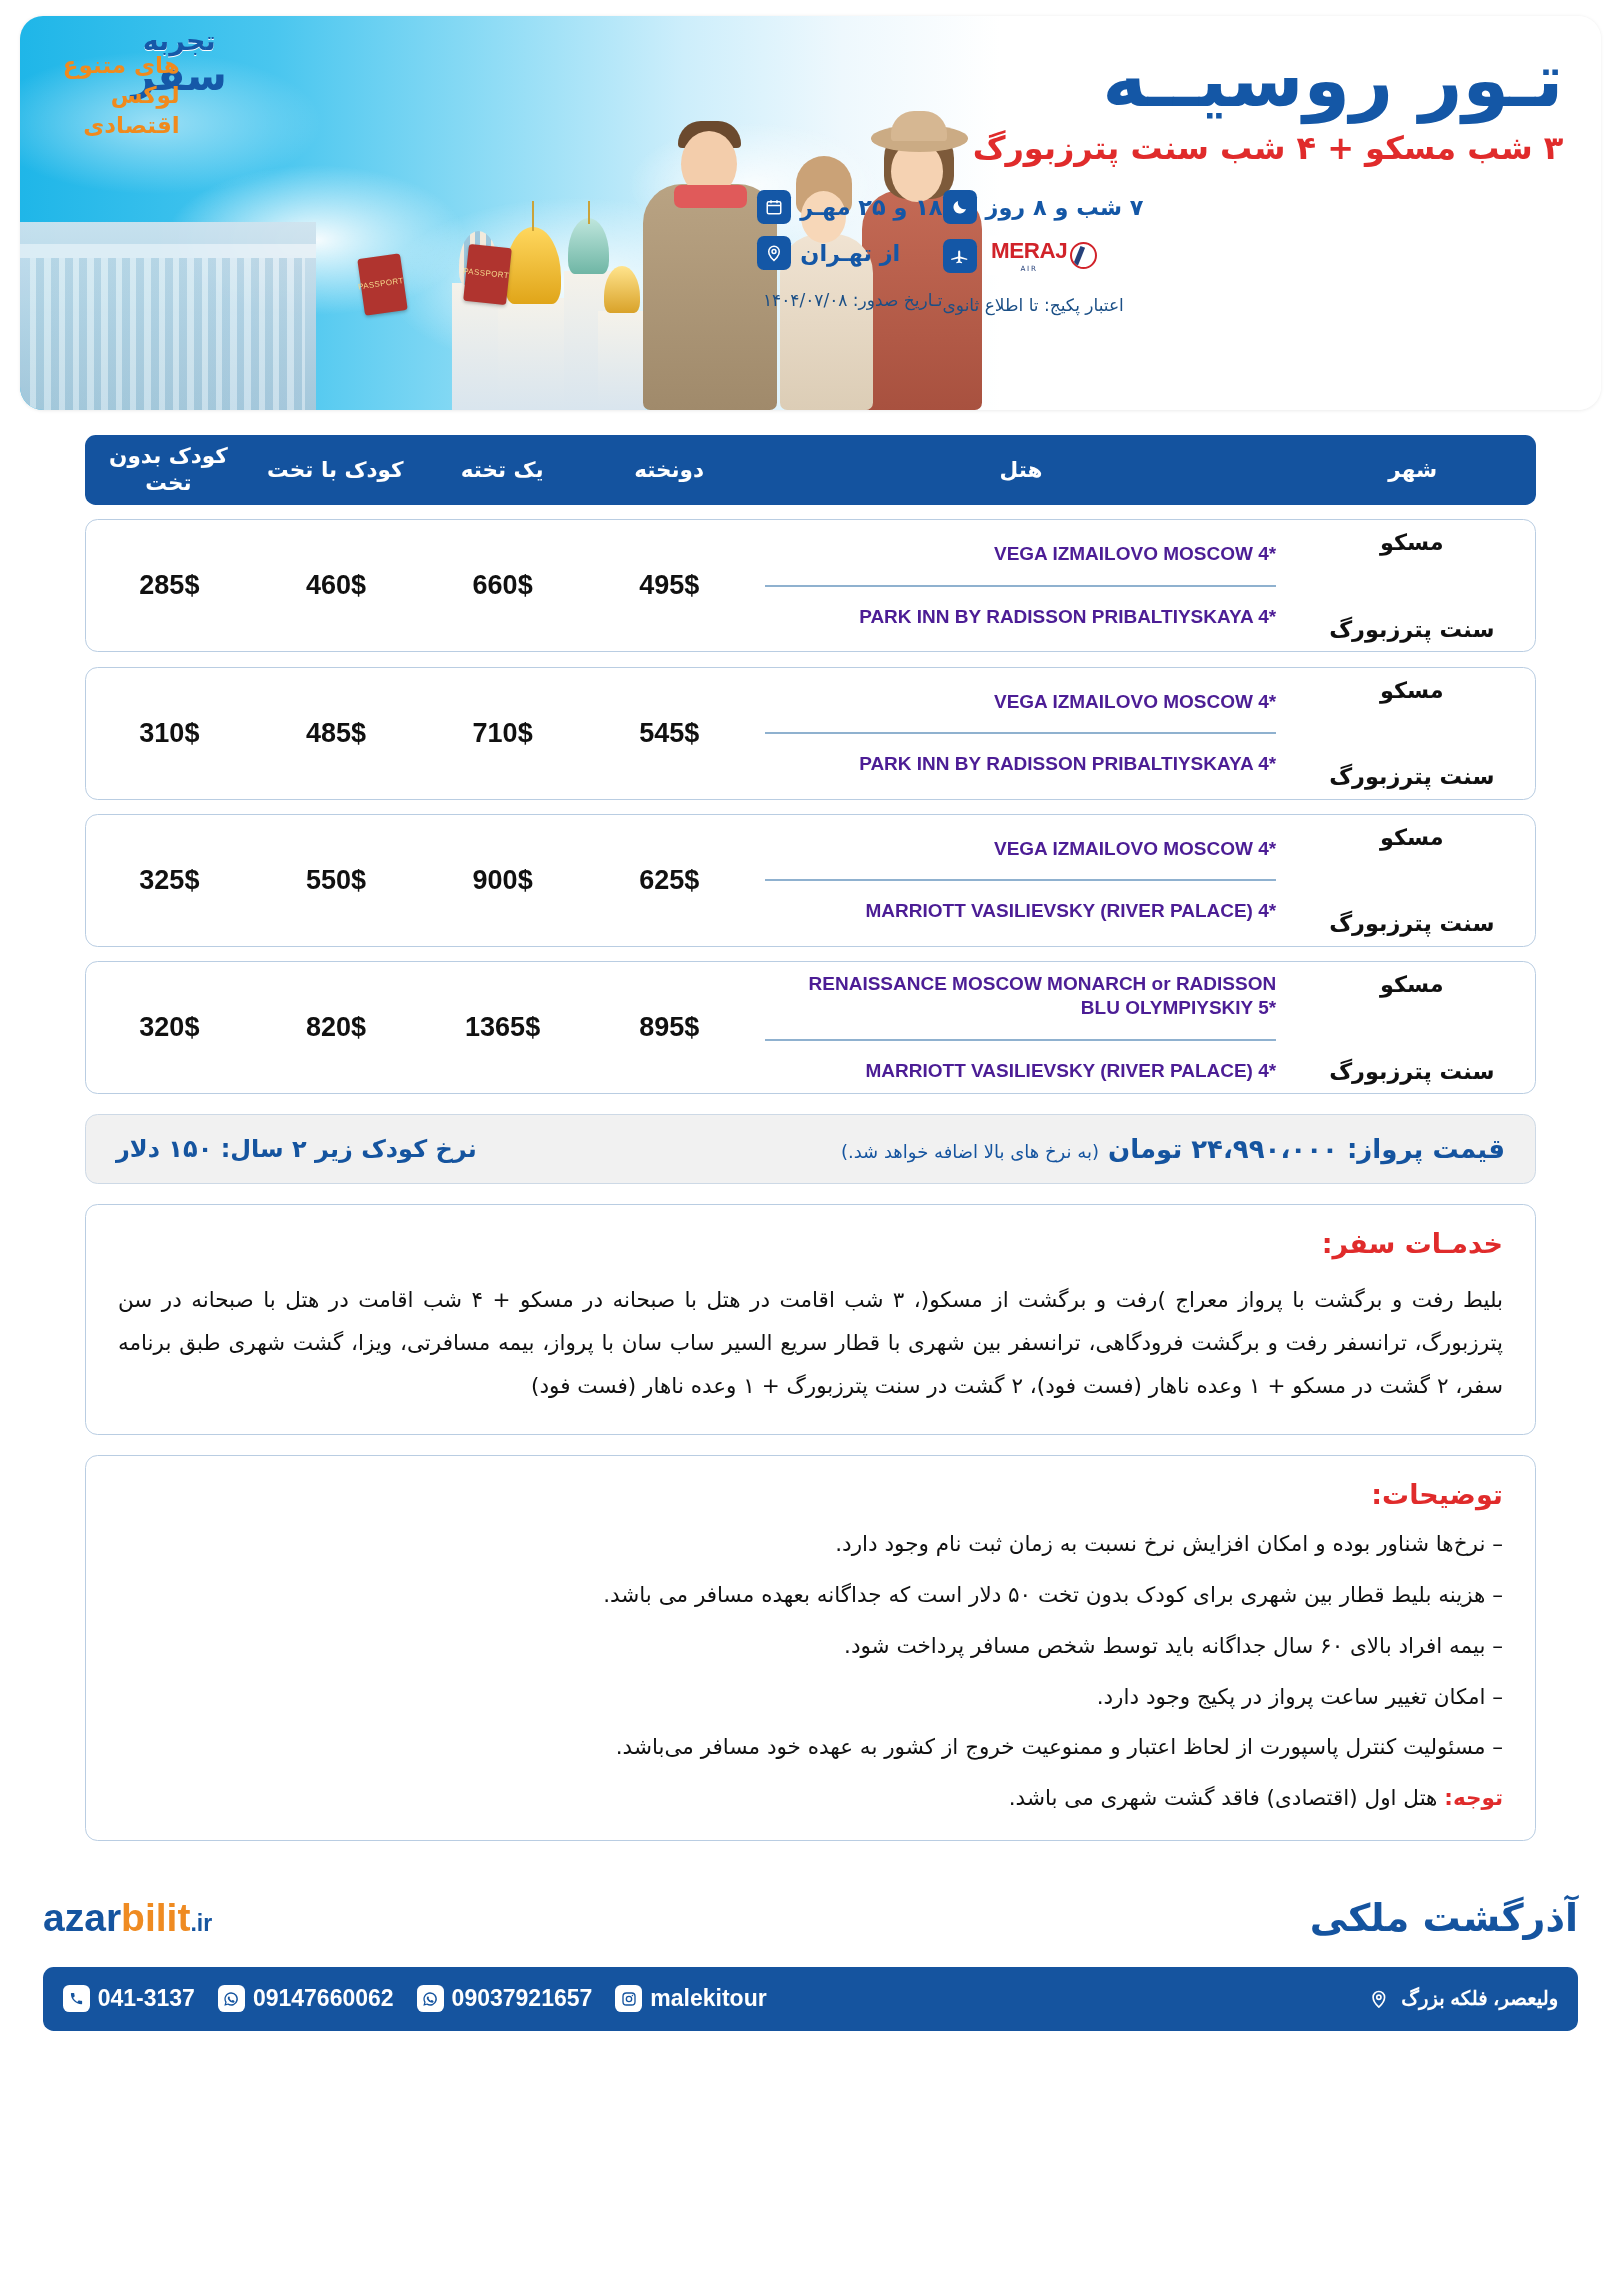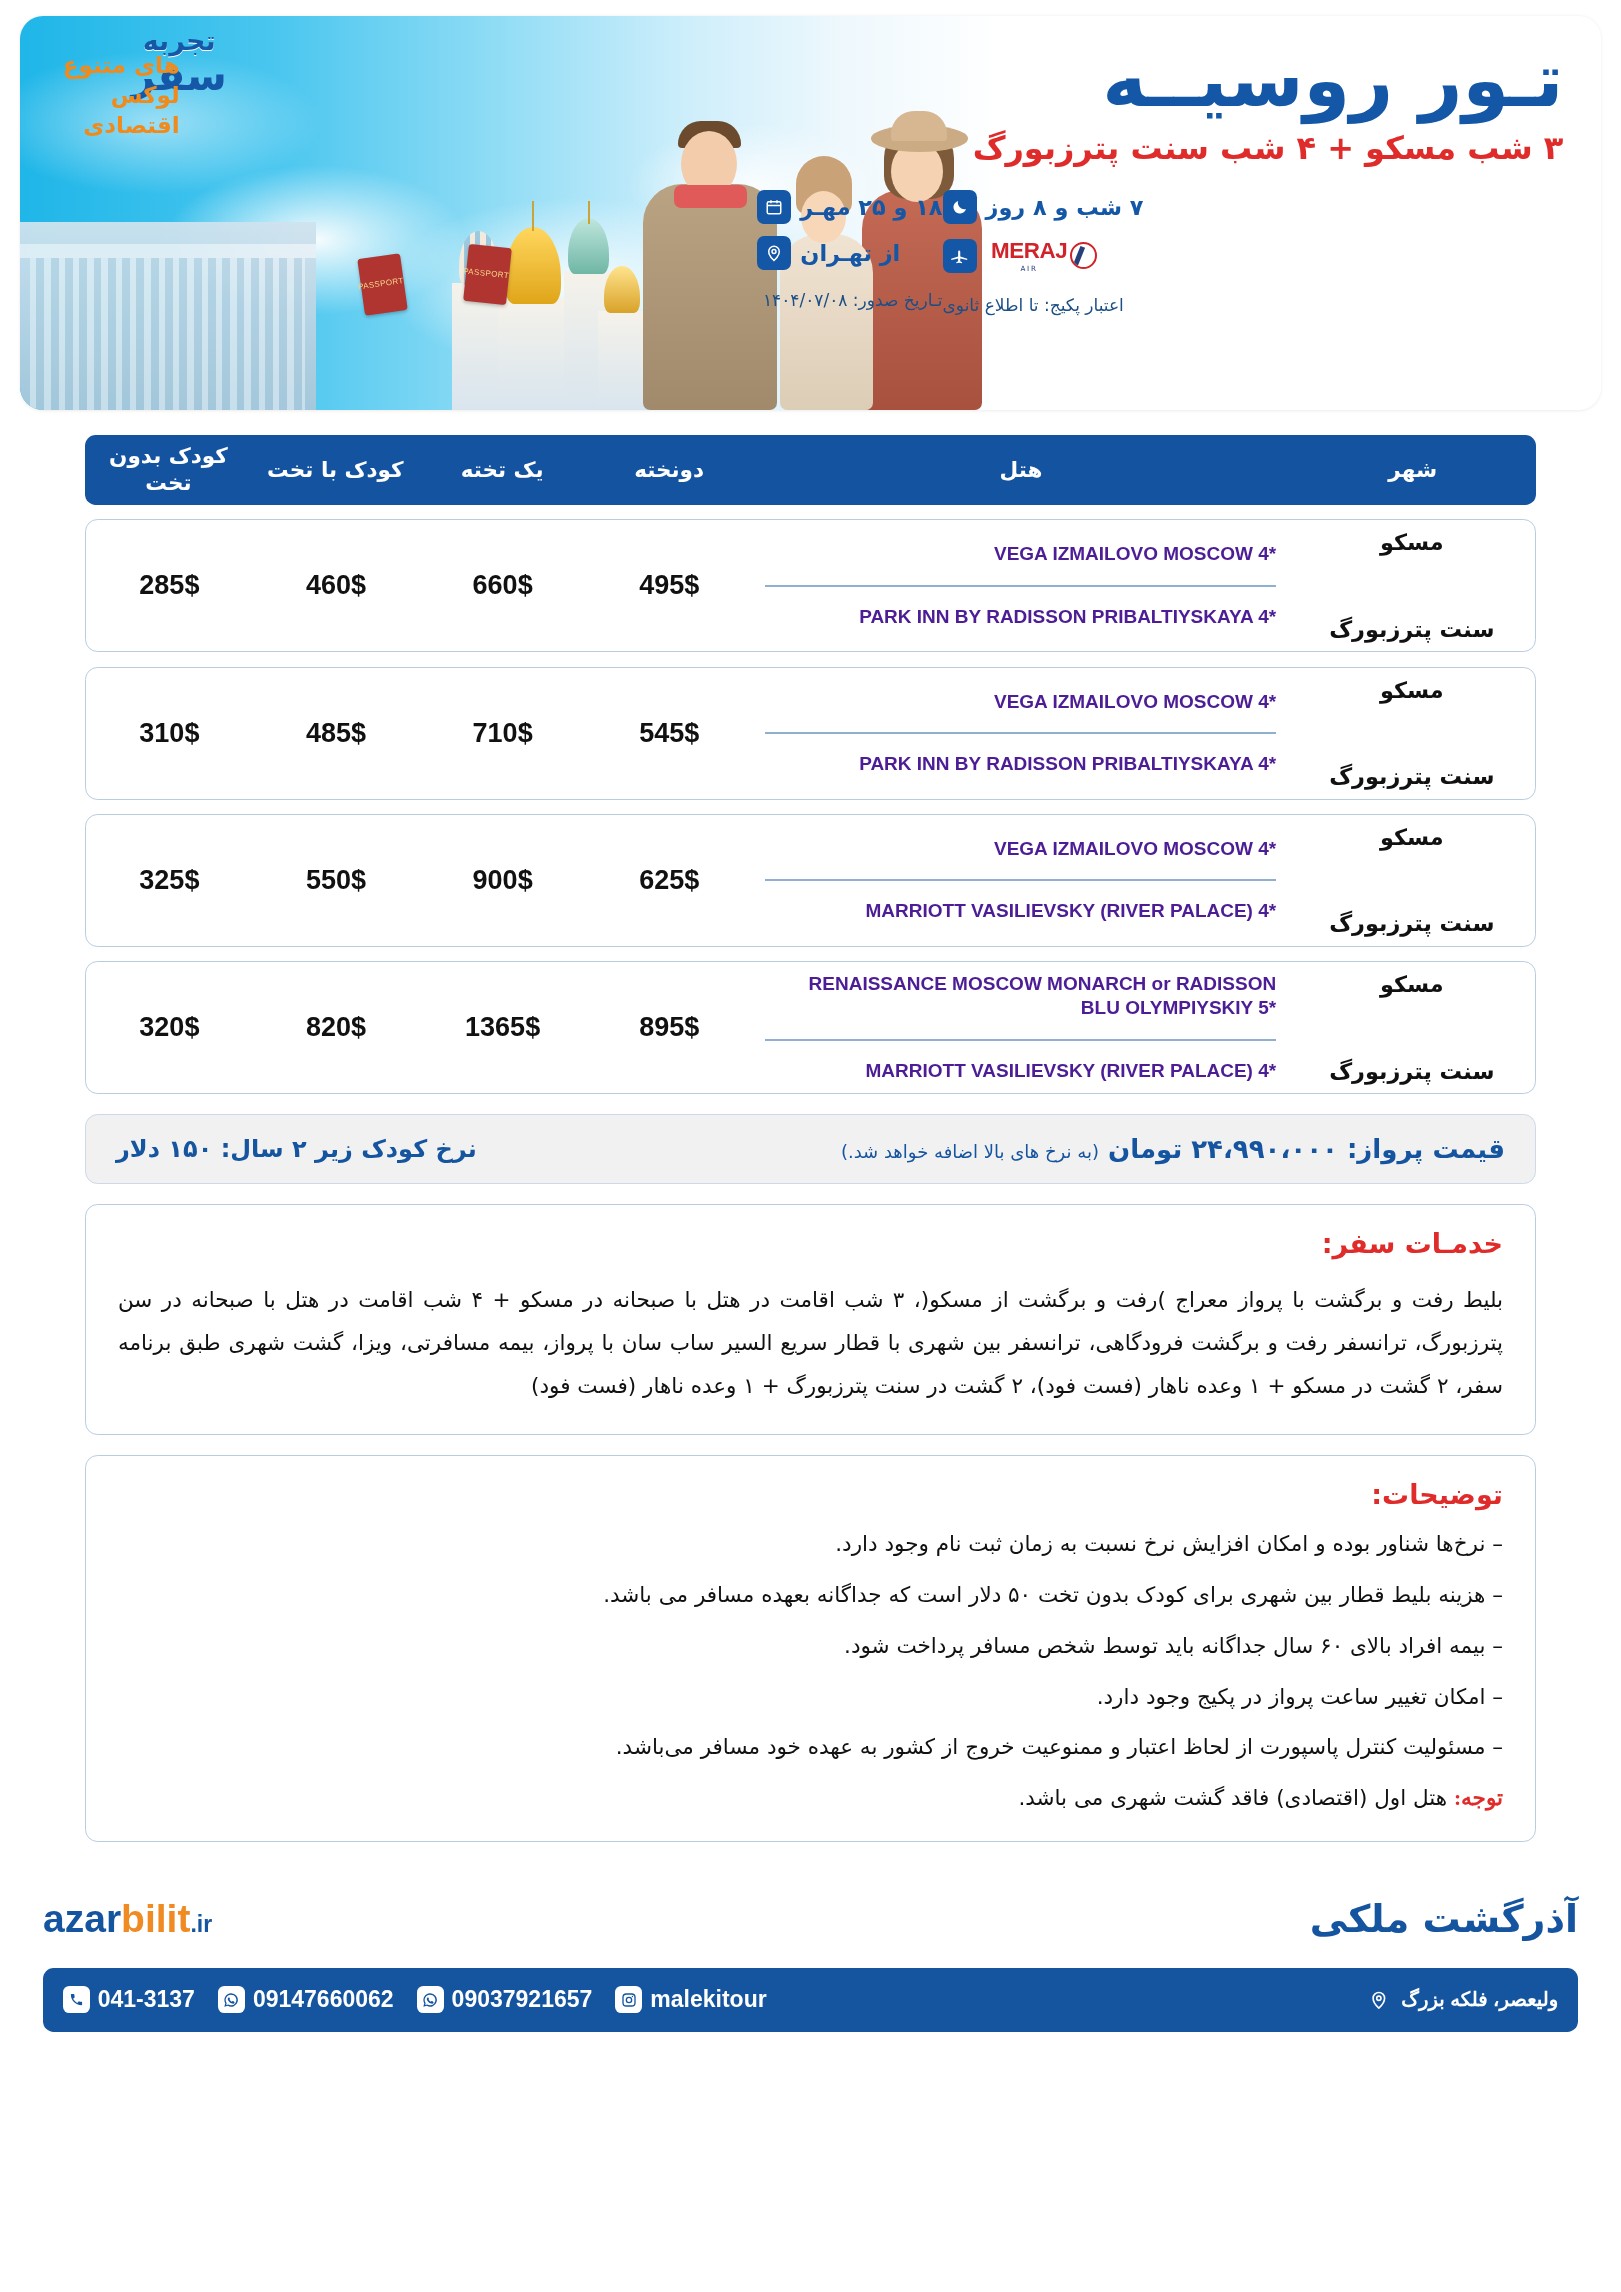--- a/index.html
+++ b/index.html
@@ -185,21 +185,21 @@
     margin:19.7px 85px 0 85px; border:0.9px solid #b9cde2; border-radius:12.5px;
     padding:23px 32px 27px 32px; background:#fff;
   }
   .card-title { color:#e02b2b; font-size:27px; font-weight:bold; text-align:right; }
   .card-body {
     margin-top:19.7px; color:#111; font-size:21.5px; line-height:2.0; text-align:justify;
     text-align-last:right;
   }
   .notes { margin-top:18px; }
   .note { color:#111; font-size:21.5px; line-height:1.45; margin-bottom:19.7px; text-align:right; }
-  .note-attn { color:#e02b2b; font-weight:bold;font-family:Liberation Serif, serif; }
+  .note-attn { color:#e02b2b; font-weight:bold; }
 
   
   .footer { margin:36px 43px 0 43px; }
   .foot-top { display:flex; align-items:center; justify-content:space-between; height:82px; }
   .brand-right { color:#15549f; font-size:38px; font-weight:bold; letter-spacing:-0.9px; }
   .brand-left { font-family:"Liberation Sans",sans-serif; font-size:39px; font-weight:bold; direction:ltr;}
   .brand-left .a { color:#15549f; }
   .brand-left .b { color:#ef8b22; }
   .brand-left .ir { color:#15549f; font-size:23px; }
 

